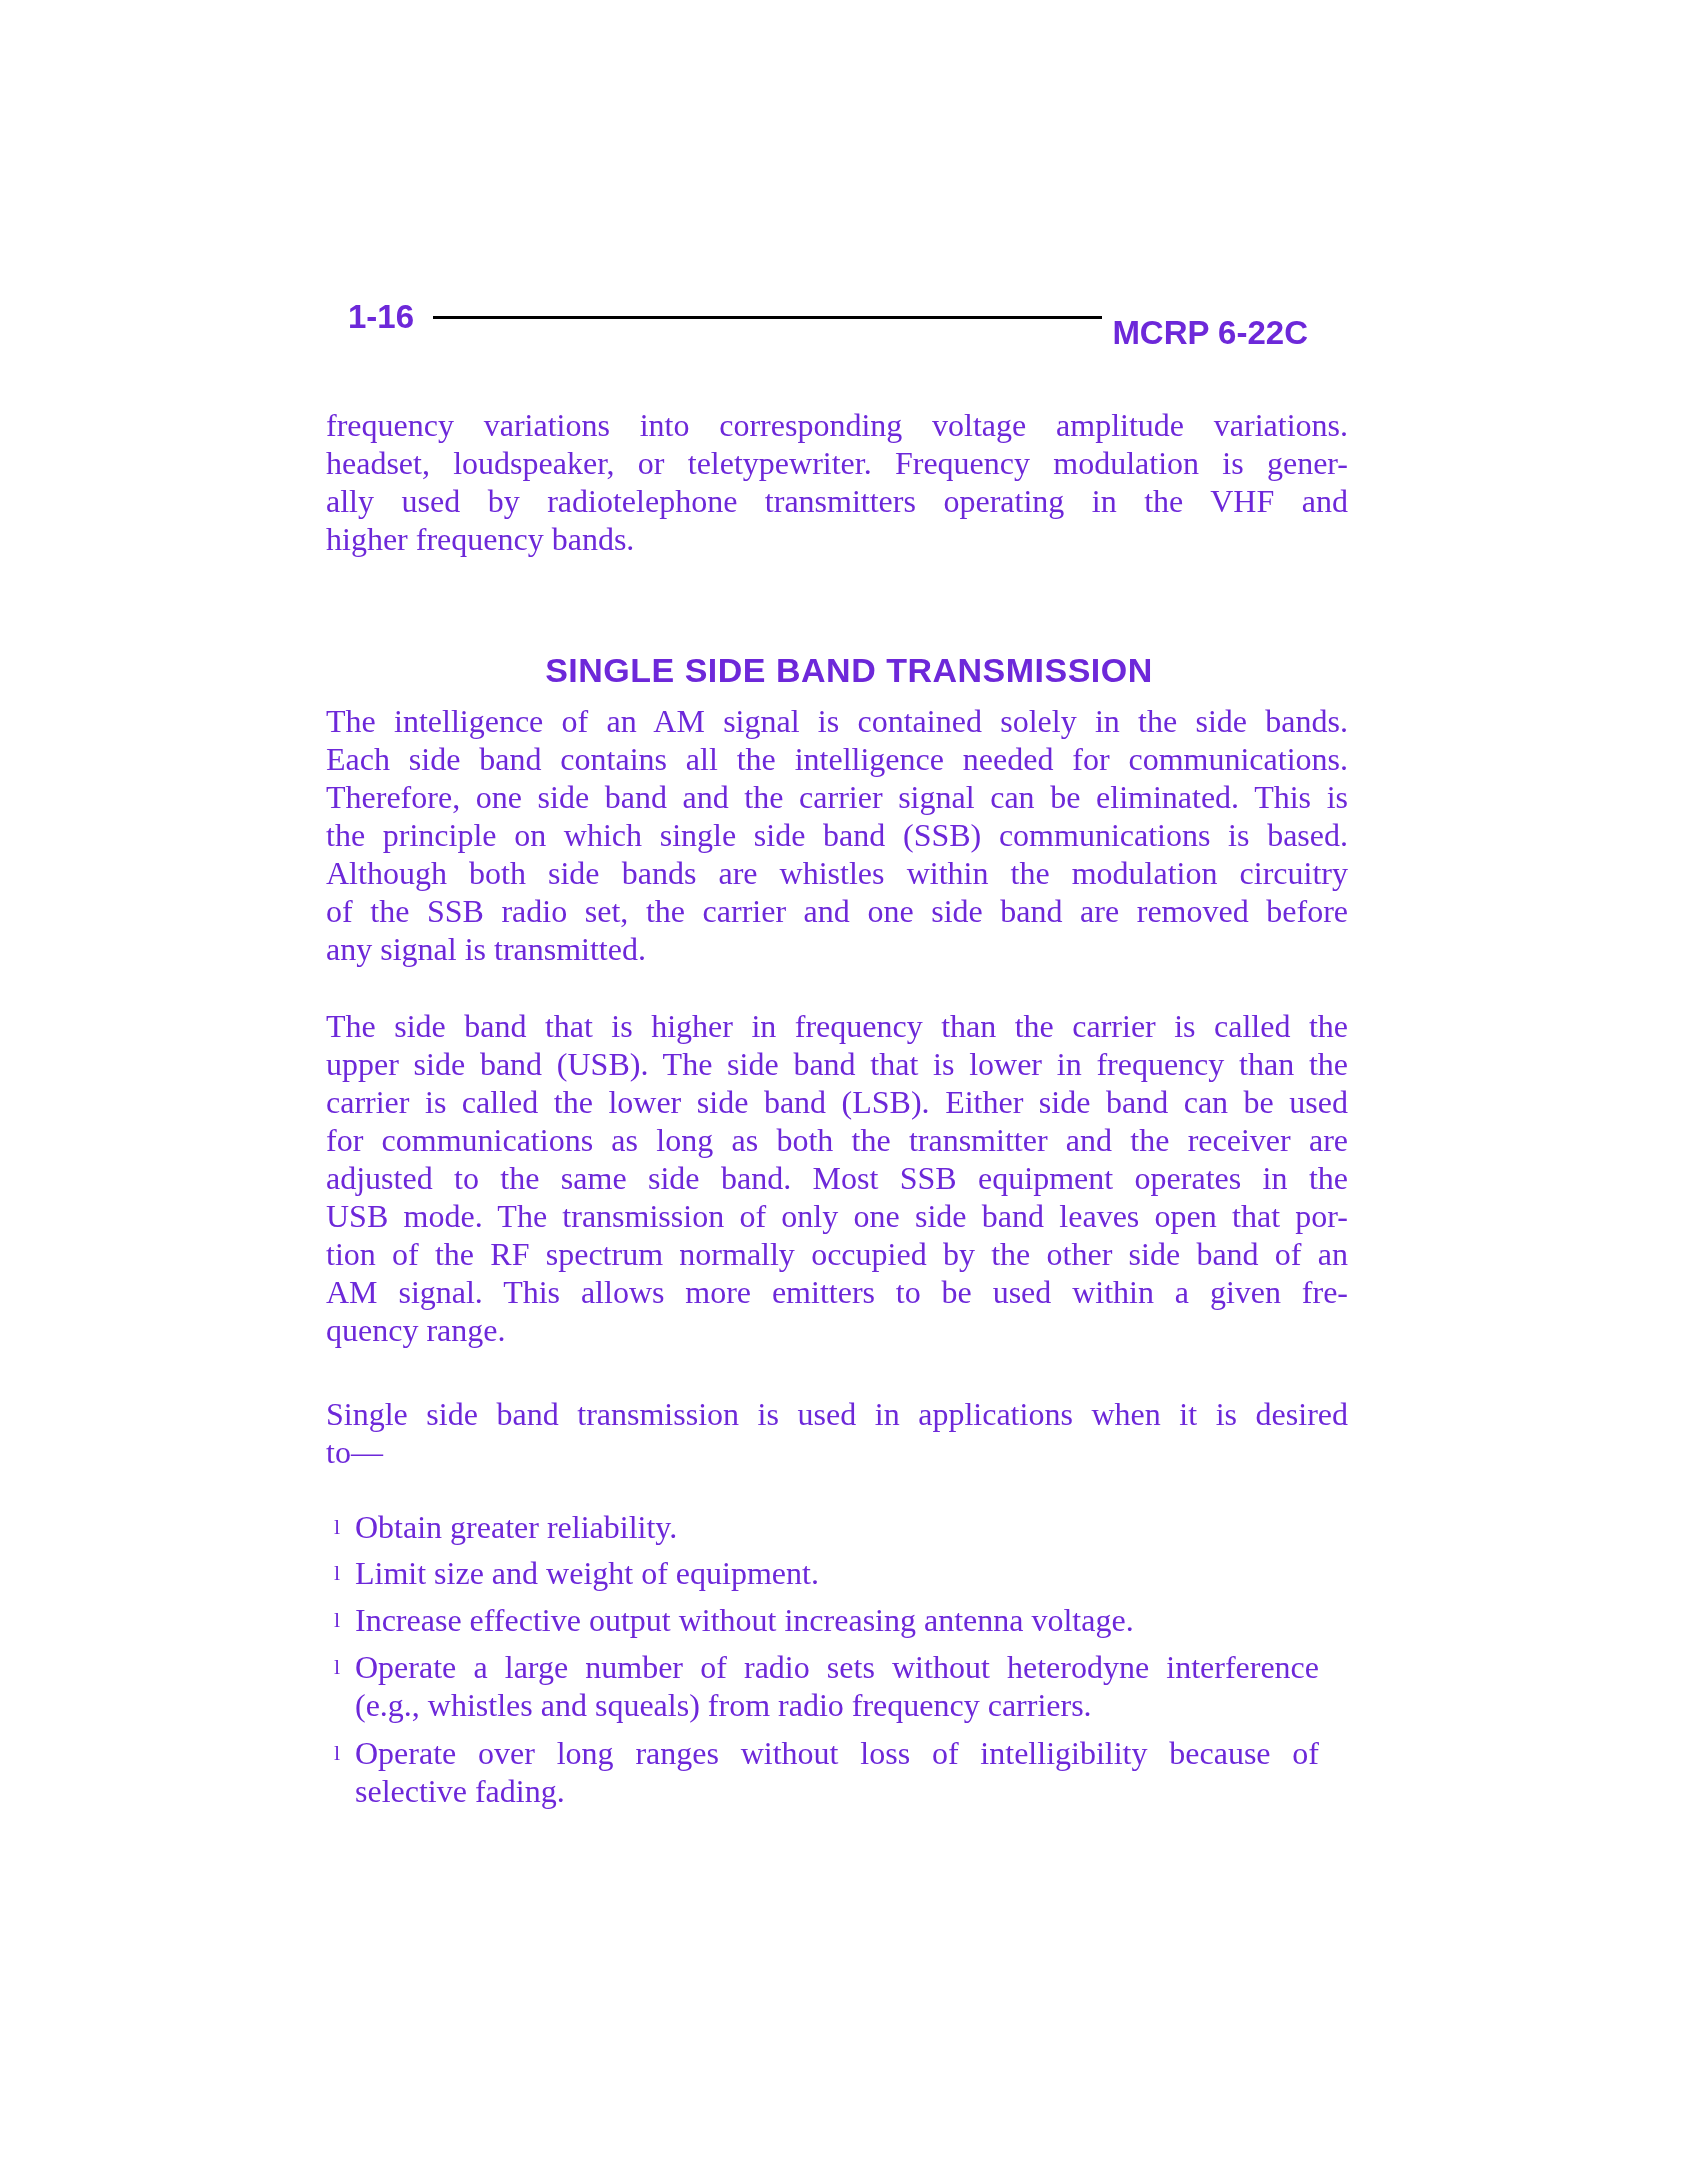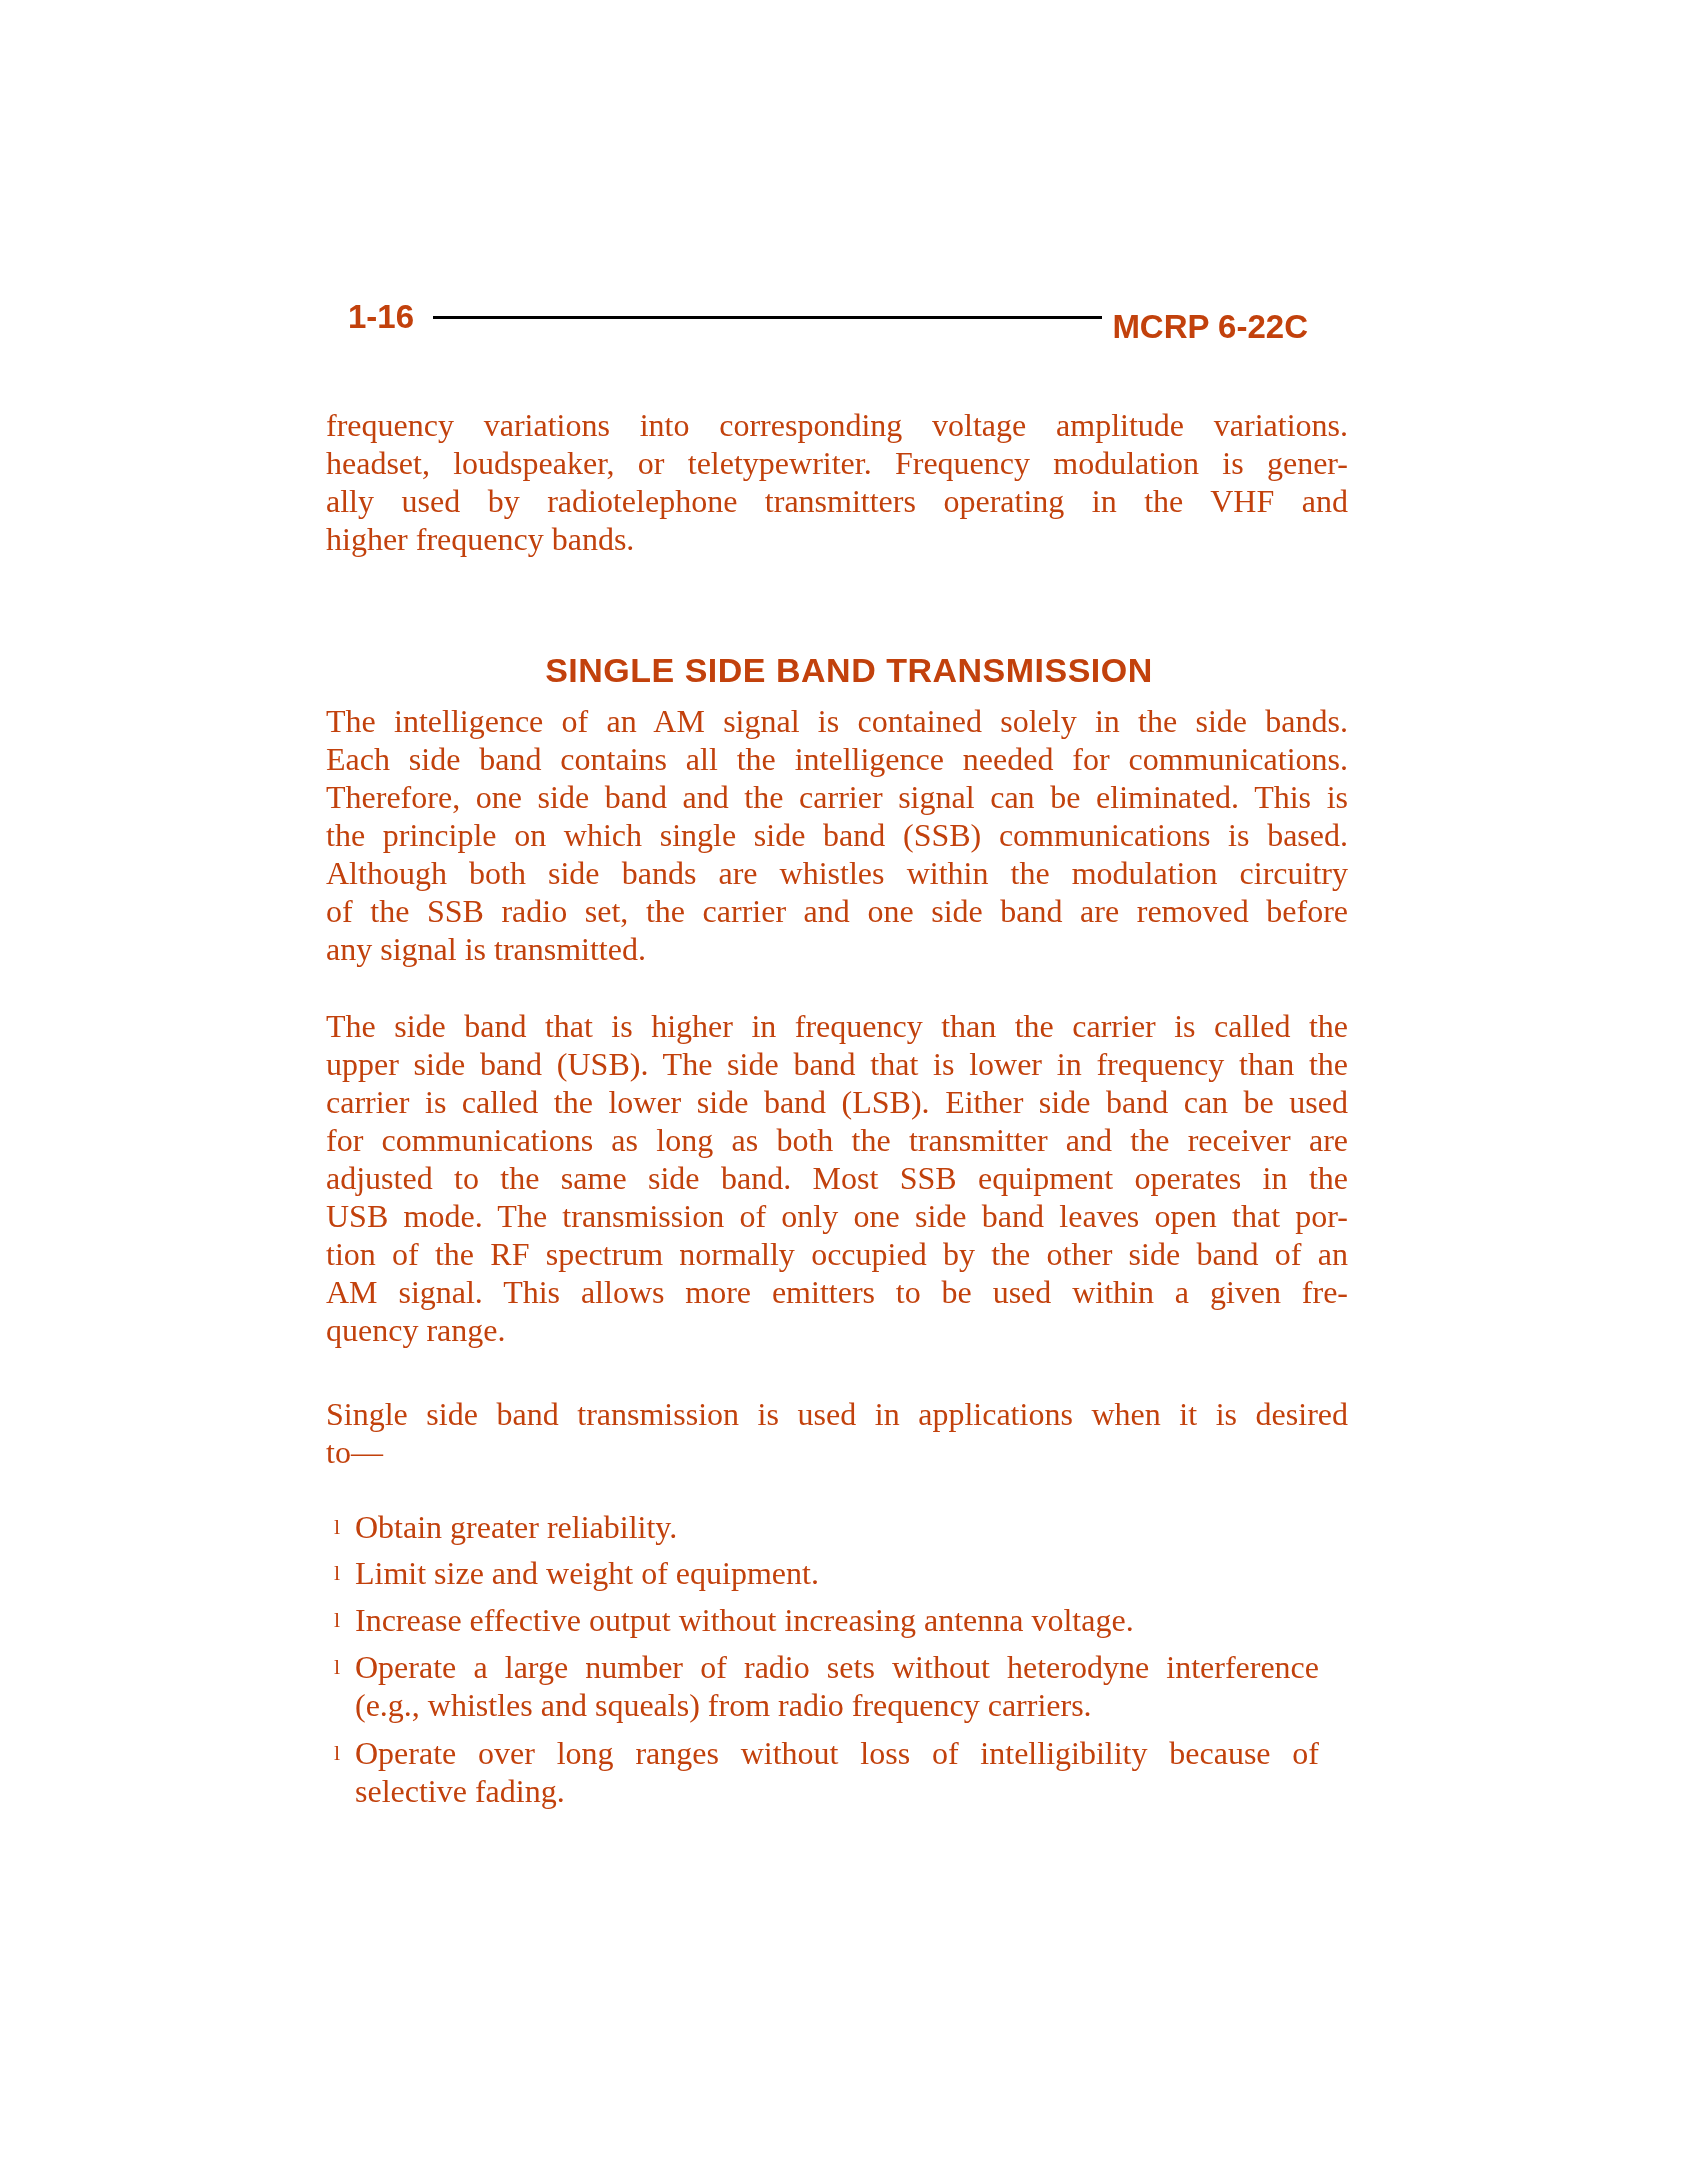--- a/index.html
+++ b/index.html
@@ -5,21 +5,21 @@
   html, body {
     margin: 0;
     padding: 0;
     background: #ffffff;
   }
   .page {
     position: relative;
     width: 1683px;
     height: 2178px;
     background: #ffffff;
-    color: #c2410c;
+    color: #6d28d9;
     overflow: hidden;
   }
 
   
   .page-header {
     position: absolute;
     top: 299px;
     left: 322px;
     width: 1022px;
     height: 40px;
@@ -37,21 +37,21 @@
     position: absolute;
     left: 111px;
     top: 17px;
     width: 669px;
     height: 3px;
     background: #000000;
   }
   .doc-num {
     position: absolute;
     right: 36px;
-    top: 10px;
+    top: 16px;
     text-align: right;
   }
 
   
   .para {
     position: absolute;
     left: 320px;
     width: 1022px;
     font-family: "Liberation Serif", serif;
     font-size: 32px;

